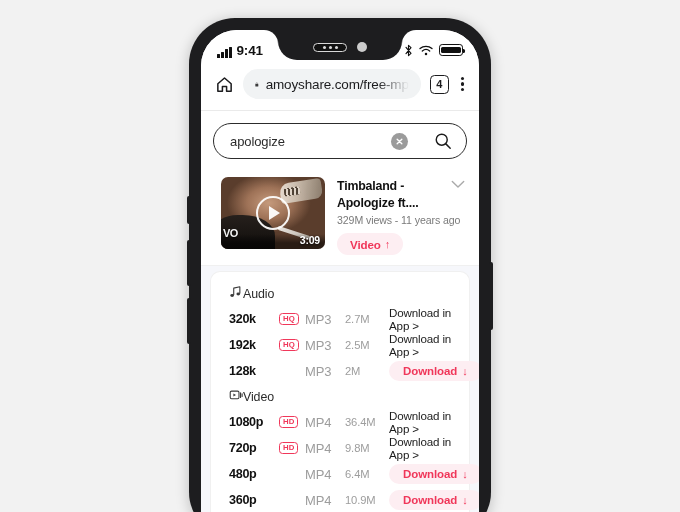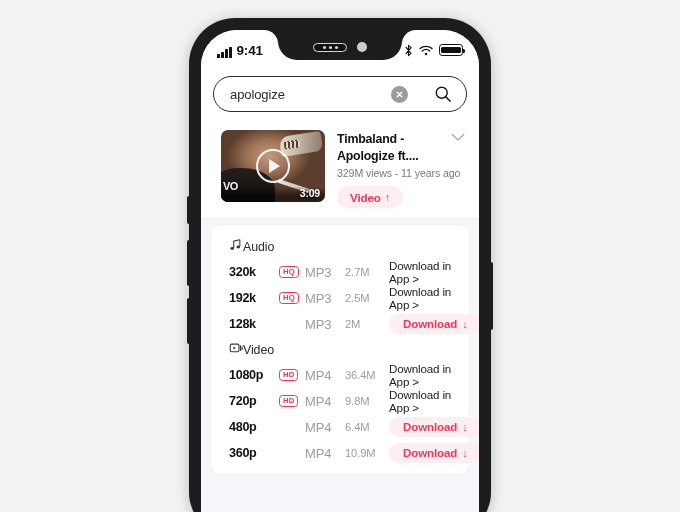--- a/index.html
+++ b/index.html
@@ -290,20 +290,38 @@
             <path d="M1 3.6a9 9 0 0 1 12 0" fill="none" stroke="#111" stroke-width="1.3" stroke-linecap="round"></path>
             <path d="M3.3 6a5.7 5.7 0 0 1 7.4 0" fill="none" stroke="#111" stroke-width="1.3" stroke-linecap="round"></path>
             <circle cx="7" cy="8.9" r="1.25" fill="#111"></circle>
           </svg>
           <div id="battery">
               <i></i>
             </div>
         </div>
       </div>
 
+      <div id="chrome-bar">
+        <svg width="19" height="19" viewBox="0 0 20 20">
+          <path d="M3 9.2 L10 3.2 L17 9.2 V17 H12.2 V12.2 H7.8 V17 H3 Z" fill="none" stroke="#1c1c1e" stroke-width="1.6" stroke-linejoin="round"></path>
+        </svg>
+        <div id="url-pill">
+          <svg width="11" height="13" viewBox="0 0 11 13">
+            <rect x="1" y="5.2" width="9" height="7" rx="1.5" fill="#3c3c3c"></rect>
+            <path d="M3.1 5.2V3.6a2.4 2.4 0 0 1 4.8 0v1.6" fill="none" stroke="#3c3c3c" stroke-width="1.35"></path>
+          </svg>
+          <span id="url-text">amoyshare.com/free-mp</span>
+        </div>
+        <div id="tab-count">4</div>
+        <div id="kebab">
+            <i></i>
+            <i></i>
+            <i></i>
+          </div>
+      </div>
 
       <div id="page">
 
         <div id="search-wrap">
           <div id="search-bar">
             <span id="search-value" title="Search or paste link">apologize</span>
             <div id="clear-btn">
               <svg width="9" height="9" viewBox="0 0 10 10">
                 <path d="M2.4 2.4 L7.6 7.6 M7.6 2.4 L2.4 7.6" stroke="#fff" stroke-width="1.5" stroke-linecap="round"></path>
               </svg>

